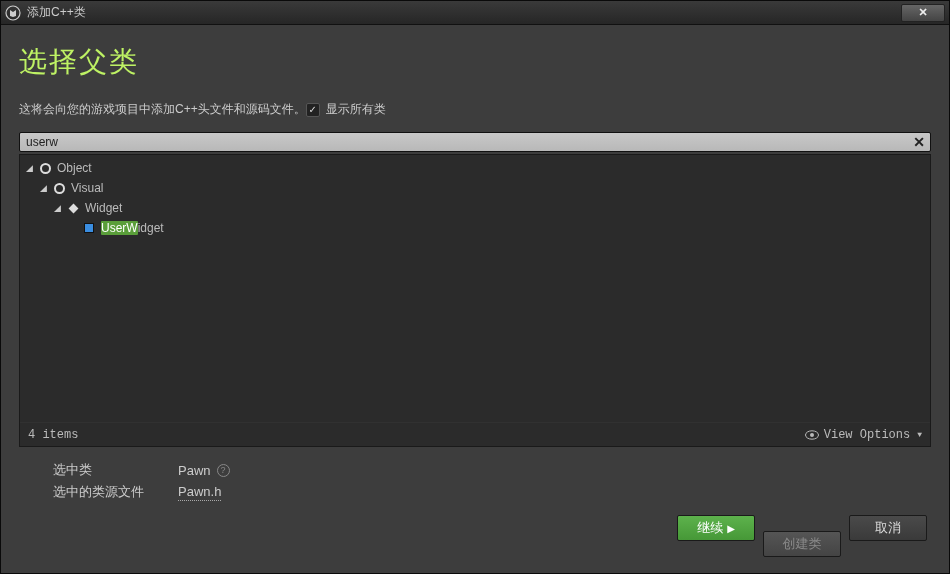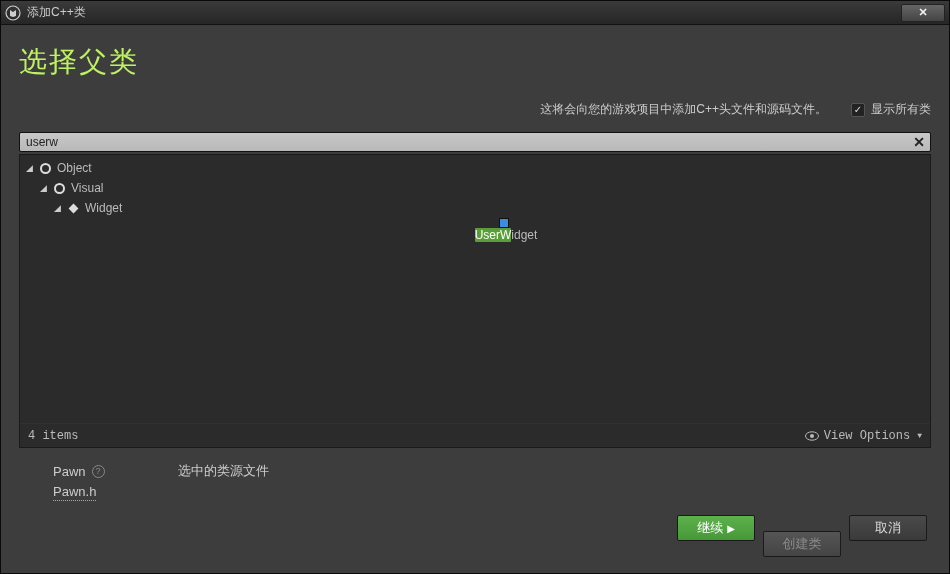--- a/index.html
+++ b/index.html
@@ -56,26 +56,25 @@
     }
     .page-title {
       font-size: 28px;
       color: #bef264;
       font-weight: normal;
       letter-spacing: 2px;
       margin-bottom: 20px;
     }
     .desc-row {
       display: flex;
-      justify-content: flex-end;
+      justify-content: flex-start;
       align-items: center;
       color: #cccccc;
       font-size: 12px;
       margin-bottom: 14px;
-      gap: 24px;
     }
     .checkbox-wrap {
       display: flex;
       align-items: center;
       gap: 6px;
     }
     .checkbox {
       width: 14px; height: 14px;
       background: #222;
       border: 1px solid #555;
@@ -158,21 +157,20 @@
       background: #ddd;
       transform: rotate(45deg);
     }
     .square-icon {
       width: 10px; height: 10px;
       background: #3a8de0;
       border: 1px solid #111;
     }
     .selected-row {
       background: transparent;
-      flex-direction: column;
     }
     .highlight {
       background: #5a9e3a;
       color: #fff;
       border-radius: 1px;
     }
     .tree-footer {
       height: 24px;
       display: flex;
       align-items: center;
@@ -329,20 +327,21 @@
                 <circle cx="7" cy="5" r="2" fill="#bbb"></circle>
               </svg>
           </span>
           <span>View Options</span>
           <span class="dropdown-caret">▼</span>
         </div>
       </div>
     </div>
 
     <div class="info-grid">
+      <span>选中类</span>
       <span class="info-value">
         <span>Pawn</span>
         <span class="help-icon">?</span>
       </span>
       <span>选中的类源文件</span>
       <span class="info-value">
         <span class="dotted-underline">Pawn.h</span>
       </span>
     </div>
 

